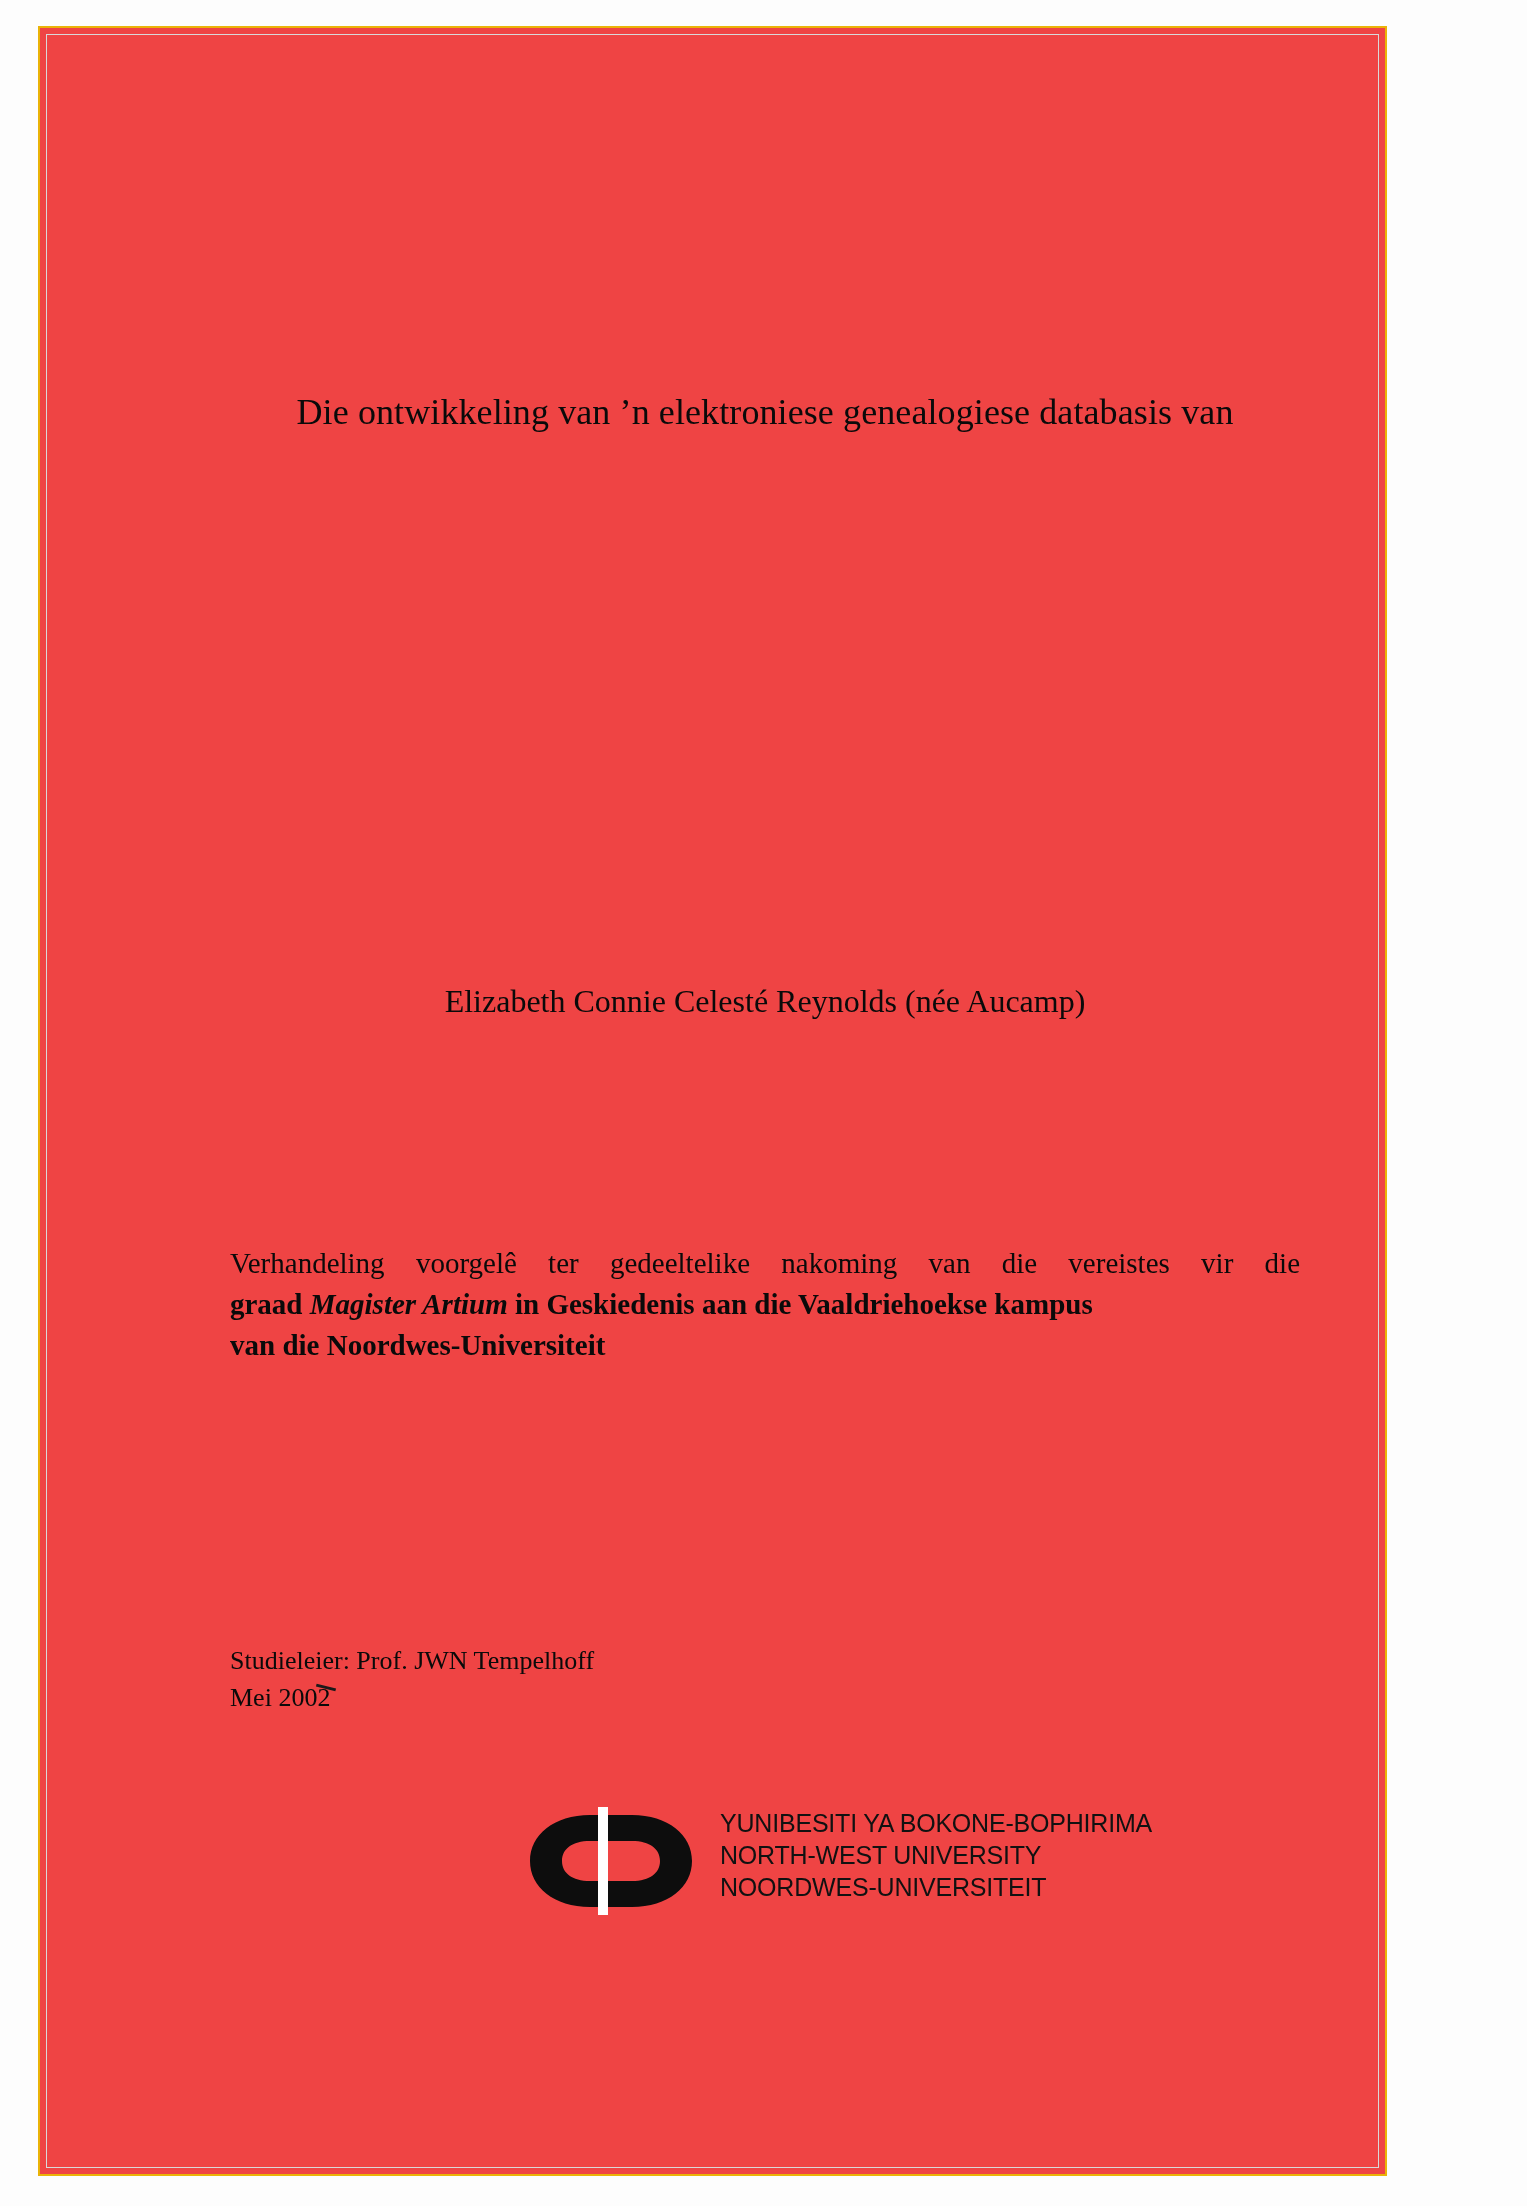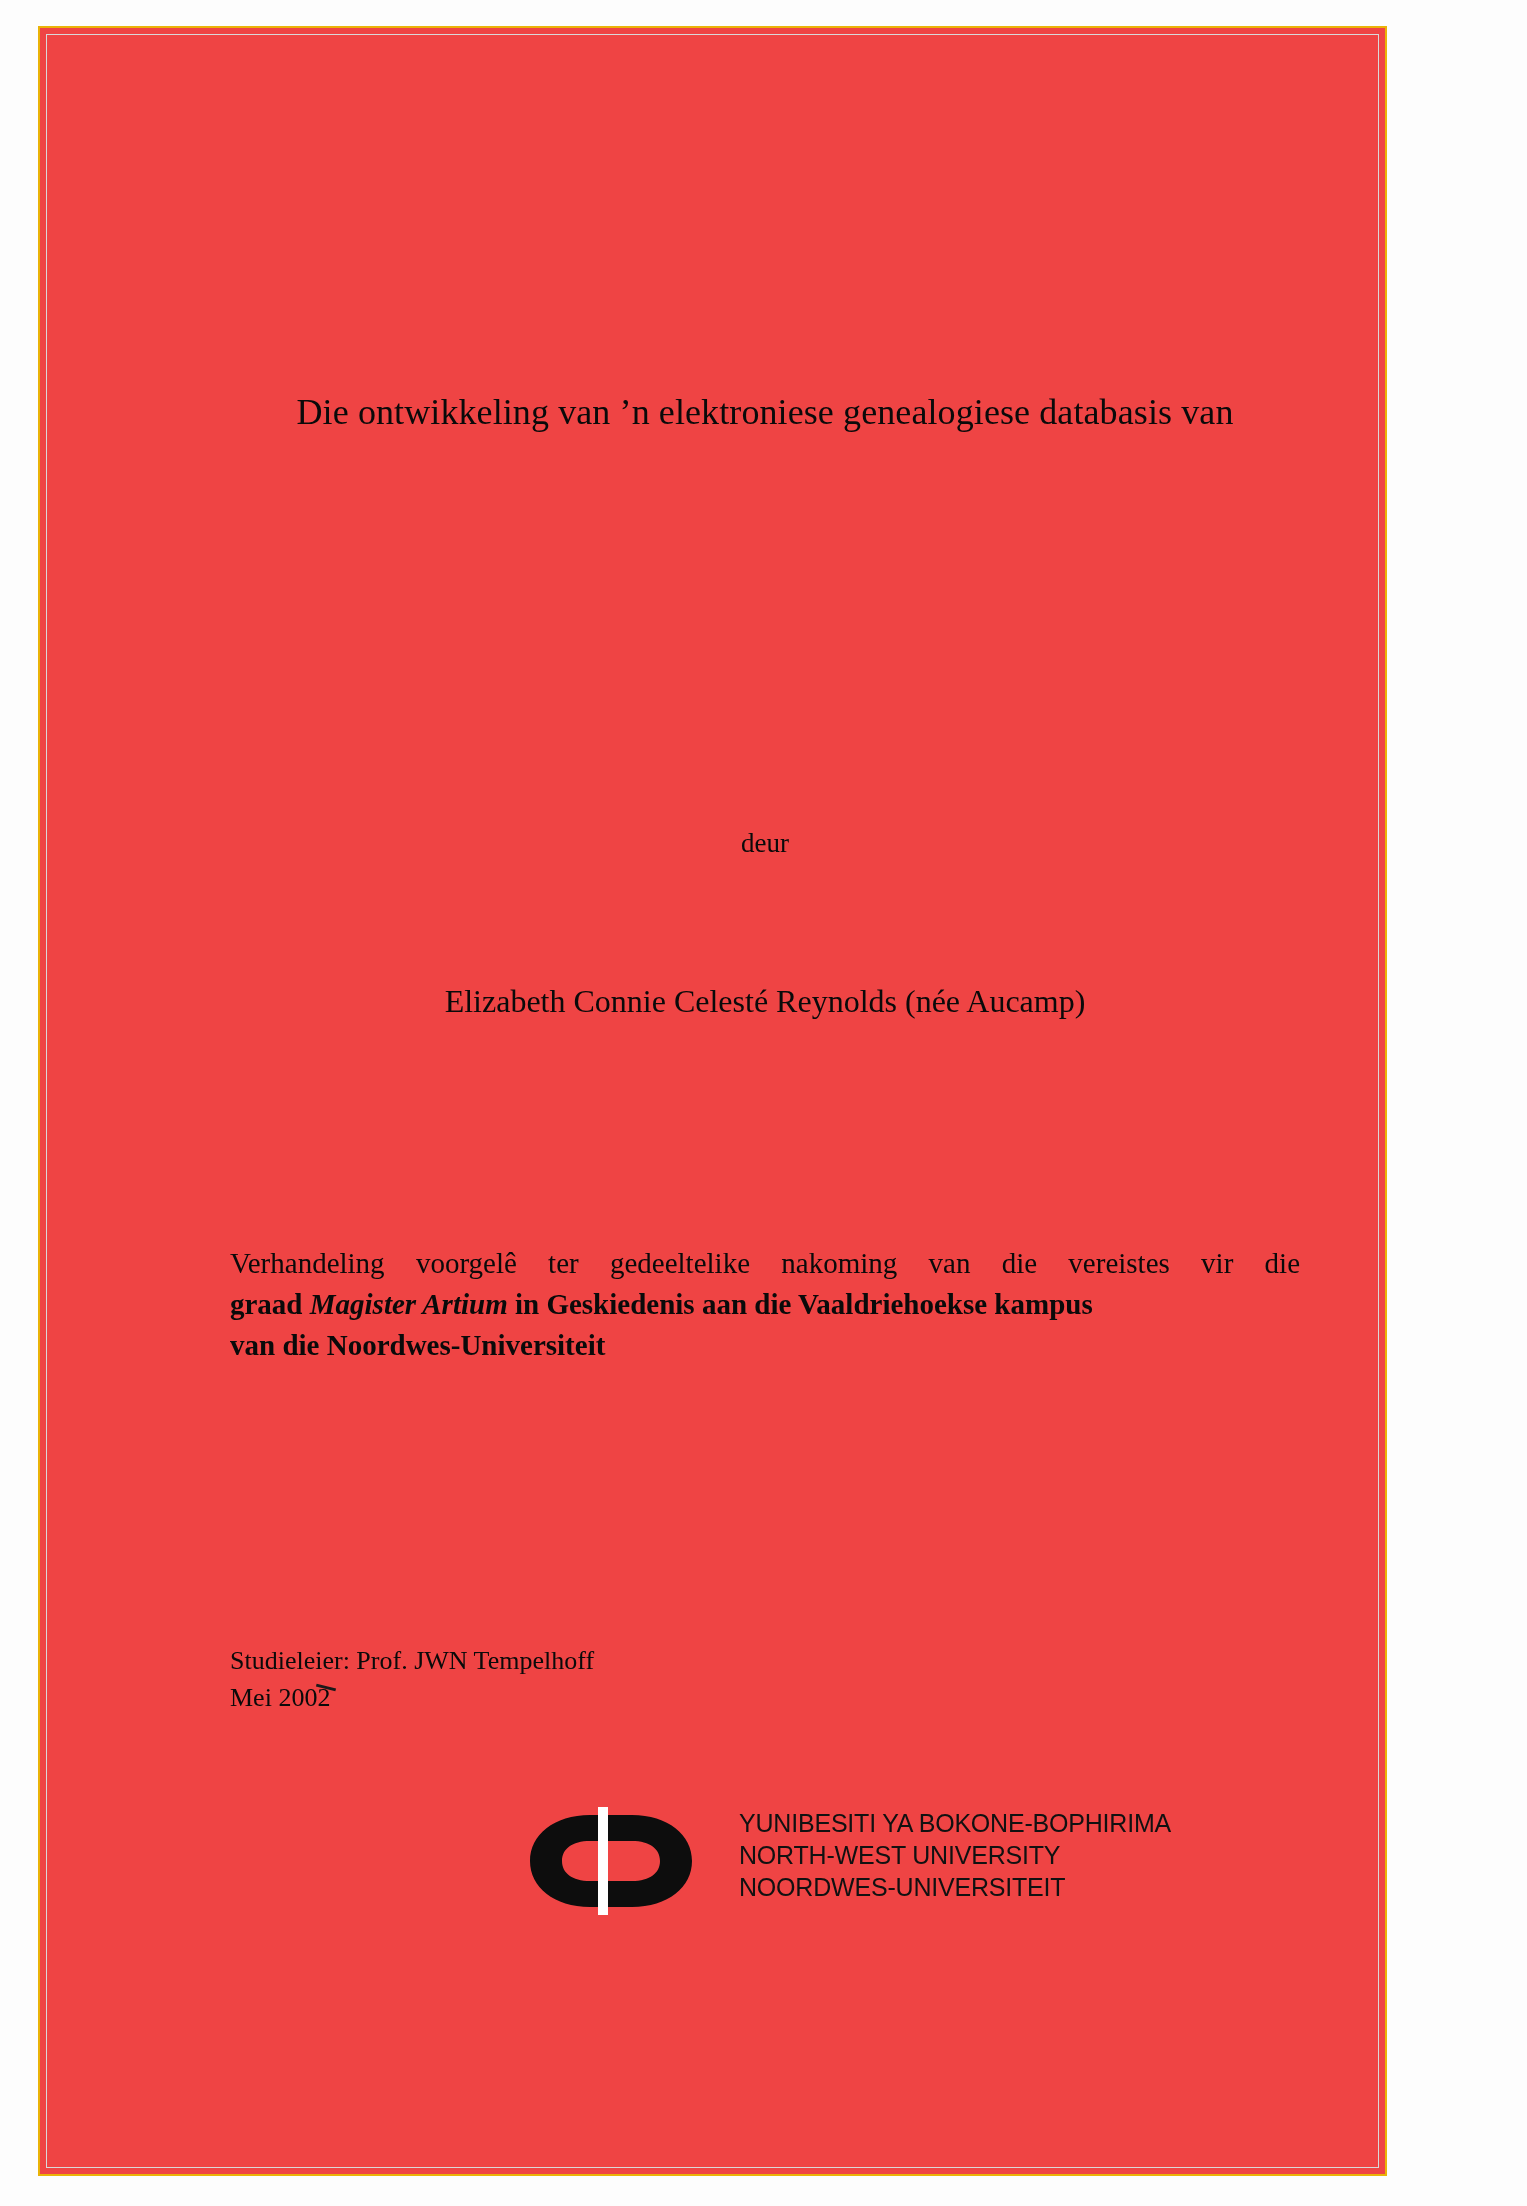--- a/index.html
+++ b/index.html
@@ -150,35 +150,33 @@
 
   .logo-text {
     position: absolute;
     left: 200px;
     top: 4px;
     font-family: "Liberation Sans", sans-serif;
     font-size: 25px;
     line-height: 1.28;
     letter-spacing: -0.2px;
     color: #111111;
-    margin-left: 19px;
   }
 </style>
 </head>
 <body>
 
 <div class="page-scan">
   <div class="page-frame">
     <div class="content">
 
       <div class="title-block">
         <div class="title-line">Die ontwikkeling van ’n elektroniese genealogiese databasis van</div>
       </div>
 
-      <div class="byline-deur">deur</div>
 
       <div class="author">Elizabeth Connie Celesté Reynolds (née Aucamp)</div>
 
       <div class="submission">
         <div class="just">Verhandeling voorgelê ter gedeeltelike nakoming van die vereistes vir die</div>
         <div class="normal"><span>graad </span><em>Magister Artium</em><span> in Geskiedenis aan die Vaaldriehoekse kampus</span></div>
         <div class="normal">van die Noordwes-Universiteit</div>
       </div>
 
       <div class="supervisor-block">

